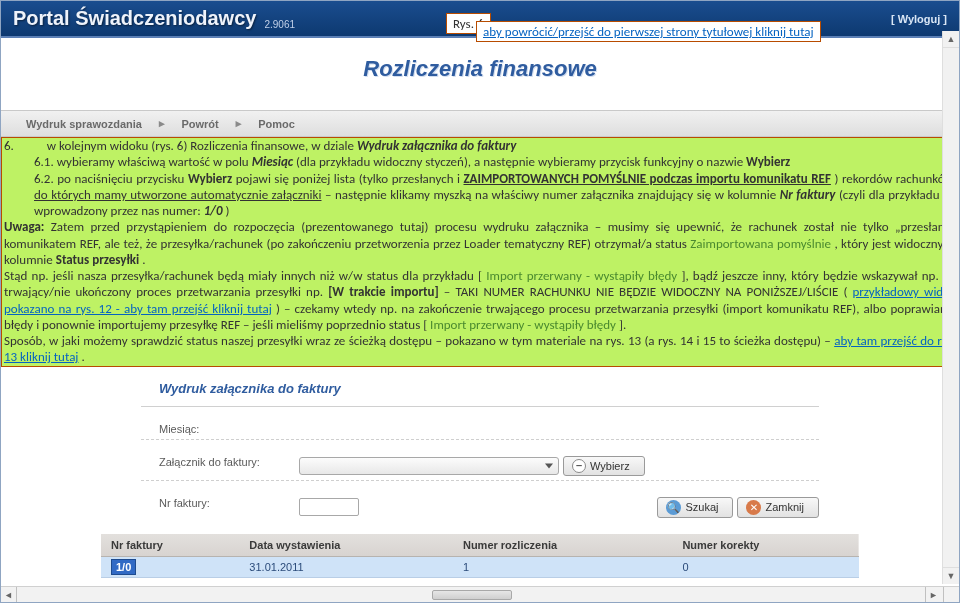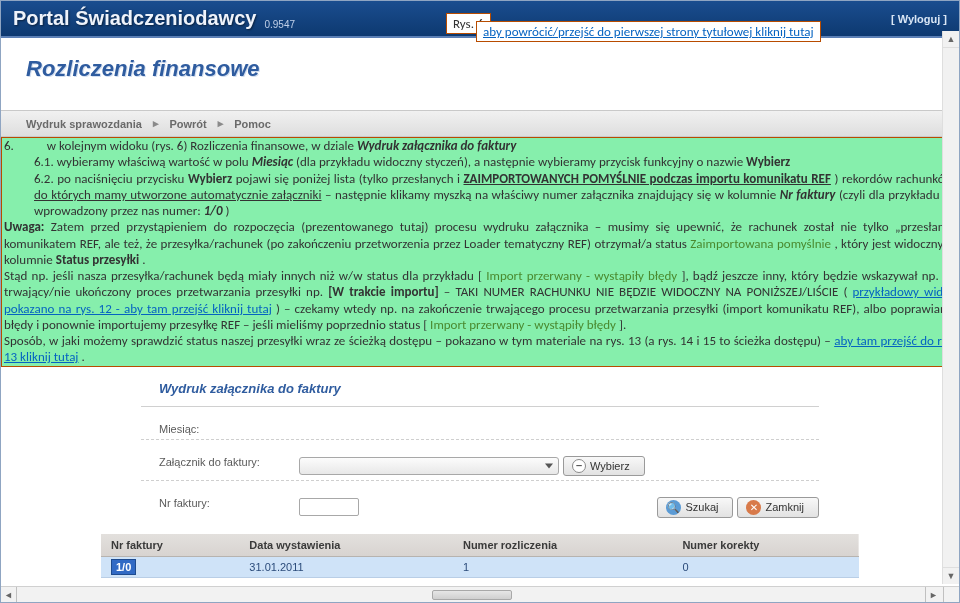--- a/index.html
+++ b/index.html
@@ -10,27 +10,27 @@
     .header-title { font-size: 20px; font-weight: bold; color: #eef3fb; text-shadow: 1px 1px 2px rgba(0,0,0,0.5); }
     .header-version { font-size: 10px; color: #c0d0e8; }
     .header-right { font-size: 11px; color: #d9e6f5; font-weight: bold; }
     .header-right a { color: #d9e6f5; text-decoration: none; margin-top: 9px; }
     
     .callout-box { border: 1px solid #b84c00; background: #fff; padding: 2px 6px; position: absolute; font-family: Calibri, sans-serif; }
     .callout1 { top: 12px; left: 445px; z-index: 10; font-size: 13px; }
     .callout2 { top: 20px; left: 475px; z-index: 10; color: #0563c1; text-decoration: underline; font-size: 13px; }
     .rel-wrap { position: relative; }
     
-    .page-title-section { padding: 18px 25px 28px 25px; }
+    .page-title-section { padding: 18px 25px 28px 25px; text-align: center; }
     .page-title { font-size: 22px; color: #2f5c9f; font-style: italic; font-weight: bold; text-shadow: 1px 1px 0 rgba(180,200,230,0.6); }
     
-    .toolbar { background: linear-gradient(#f1f1f1, #dedede); border-top: 1px solid #c9c9c9; border-bottom: 1px solid #c9c9c9; padding: 6px 25px; display: flex; gap: 3px; align-items: center; font-size: 11px; color: #6a6a6a; font-weight: bold; }
+    .toolbar { background: linear-gradient(#f1f1f1, #dedede); border-top: 1px solid #c9c9c9; border-bottom: 1px solid #c9c9c9; padding: 6px 25px; display: flex; gap: 9px; align-items: center; font-size: 11px; color: #6a6a6a; font-weight: bold; }
     .toolbar-sep { color: #8a8a8a; margin: 0 8px; }
     
-    .instruction-box { border: 1px solid #b84c00; background: #86efac; margin: 0px 0 4px 0; padding: 0px 2px; font-family: Calibri, Arial, sans-serif; font-size: 13px; line-height: 1.25; }
+    .instruction-box { border: 1px solid #b84c00; background: #bef264; margin: 0px 0 4px 0; padding: 0px 2px; font-family: Calibri, Arial, sans-serif; font-size: 13px; line-height: 1.25; }
     .instruction-box p { margin: 0; }
     .bold { font-weight: bold; }
     .italic { font-style: italic; }
     .underline { text-decoration: underline; }
     .link-blue { color: #0563c1; text-decoration: underline; }
     .green-txt { color: #4a8a2f; }
     .pl-indent { padding-left: 30px; display: block; }
     .justify { text-align: justify; }
     
     .form-panel { margin: 8px 140px 0 140px; }
@@ -78,21 +78,21 @@
   </div>
 
   <div class="rel-wrap">
     <div class="callout-box callout1">Rys. 6</div>
     <div class="callout-box callout2">aby powrócić/przejść do pierwszej strony tytułowej kliknij tutaj</div>
   </div>
 
   <div class="header">
     <div class="header-left">
       <span class="header-title">Portal Świadczeniodawcy</span>
-      <span class="header-version">0.9547</span>
+      <span class="header-version">2.9061</span>
     </div>
     <div class="header-right">
       <a href="#">[ Wyloguj ]</a>
     </div>
   </div>
 
   <div class="page-title-section">
     <div class="page-title">Rozliczenia finansowe</div>
   </div>
 

